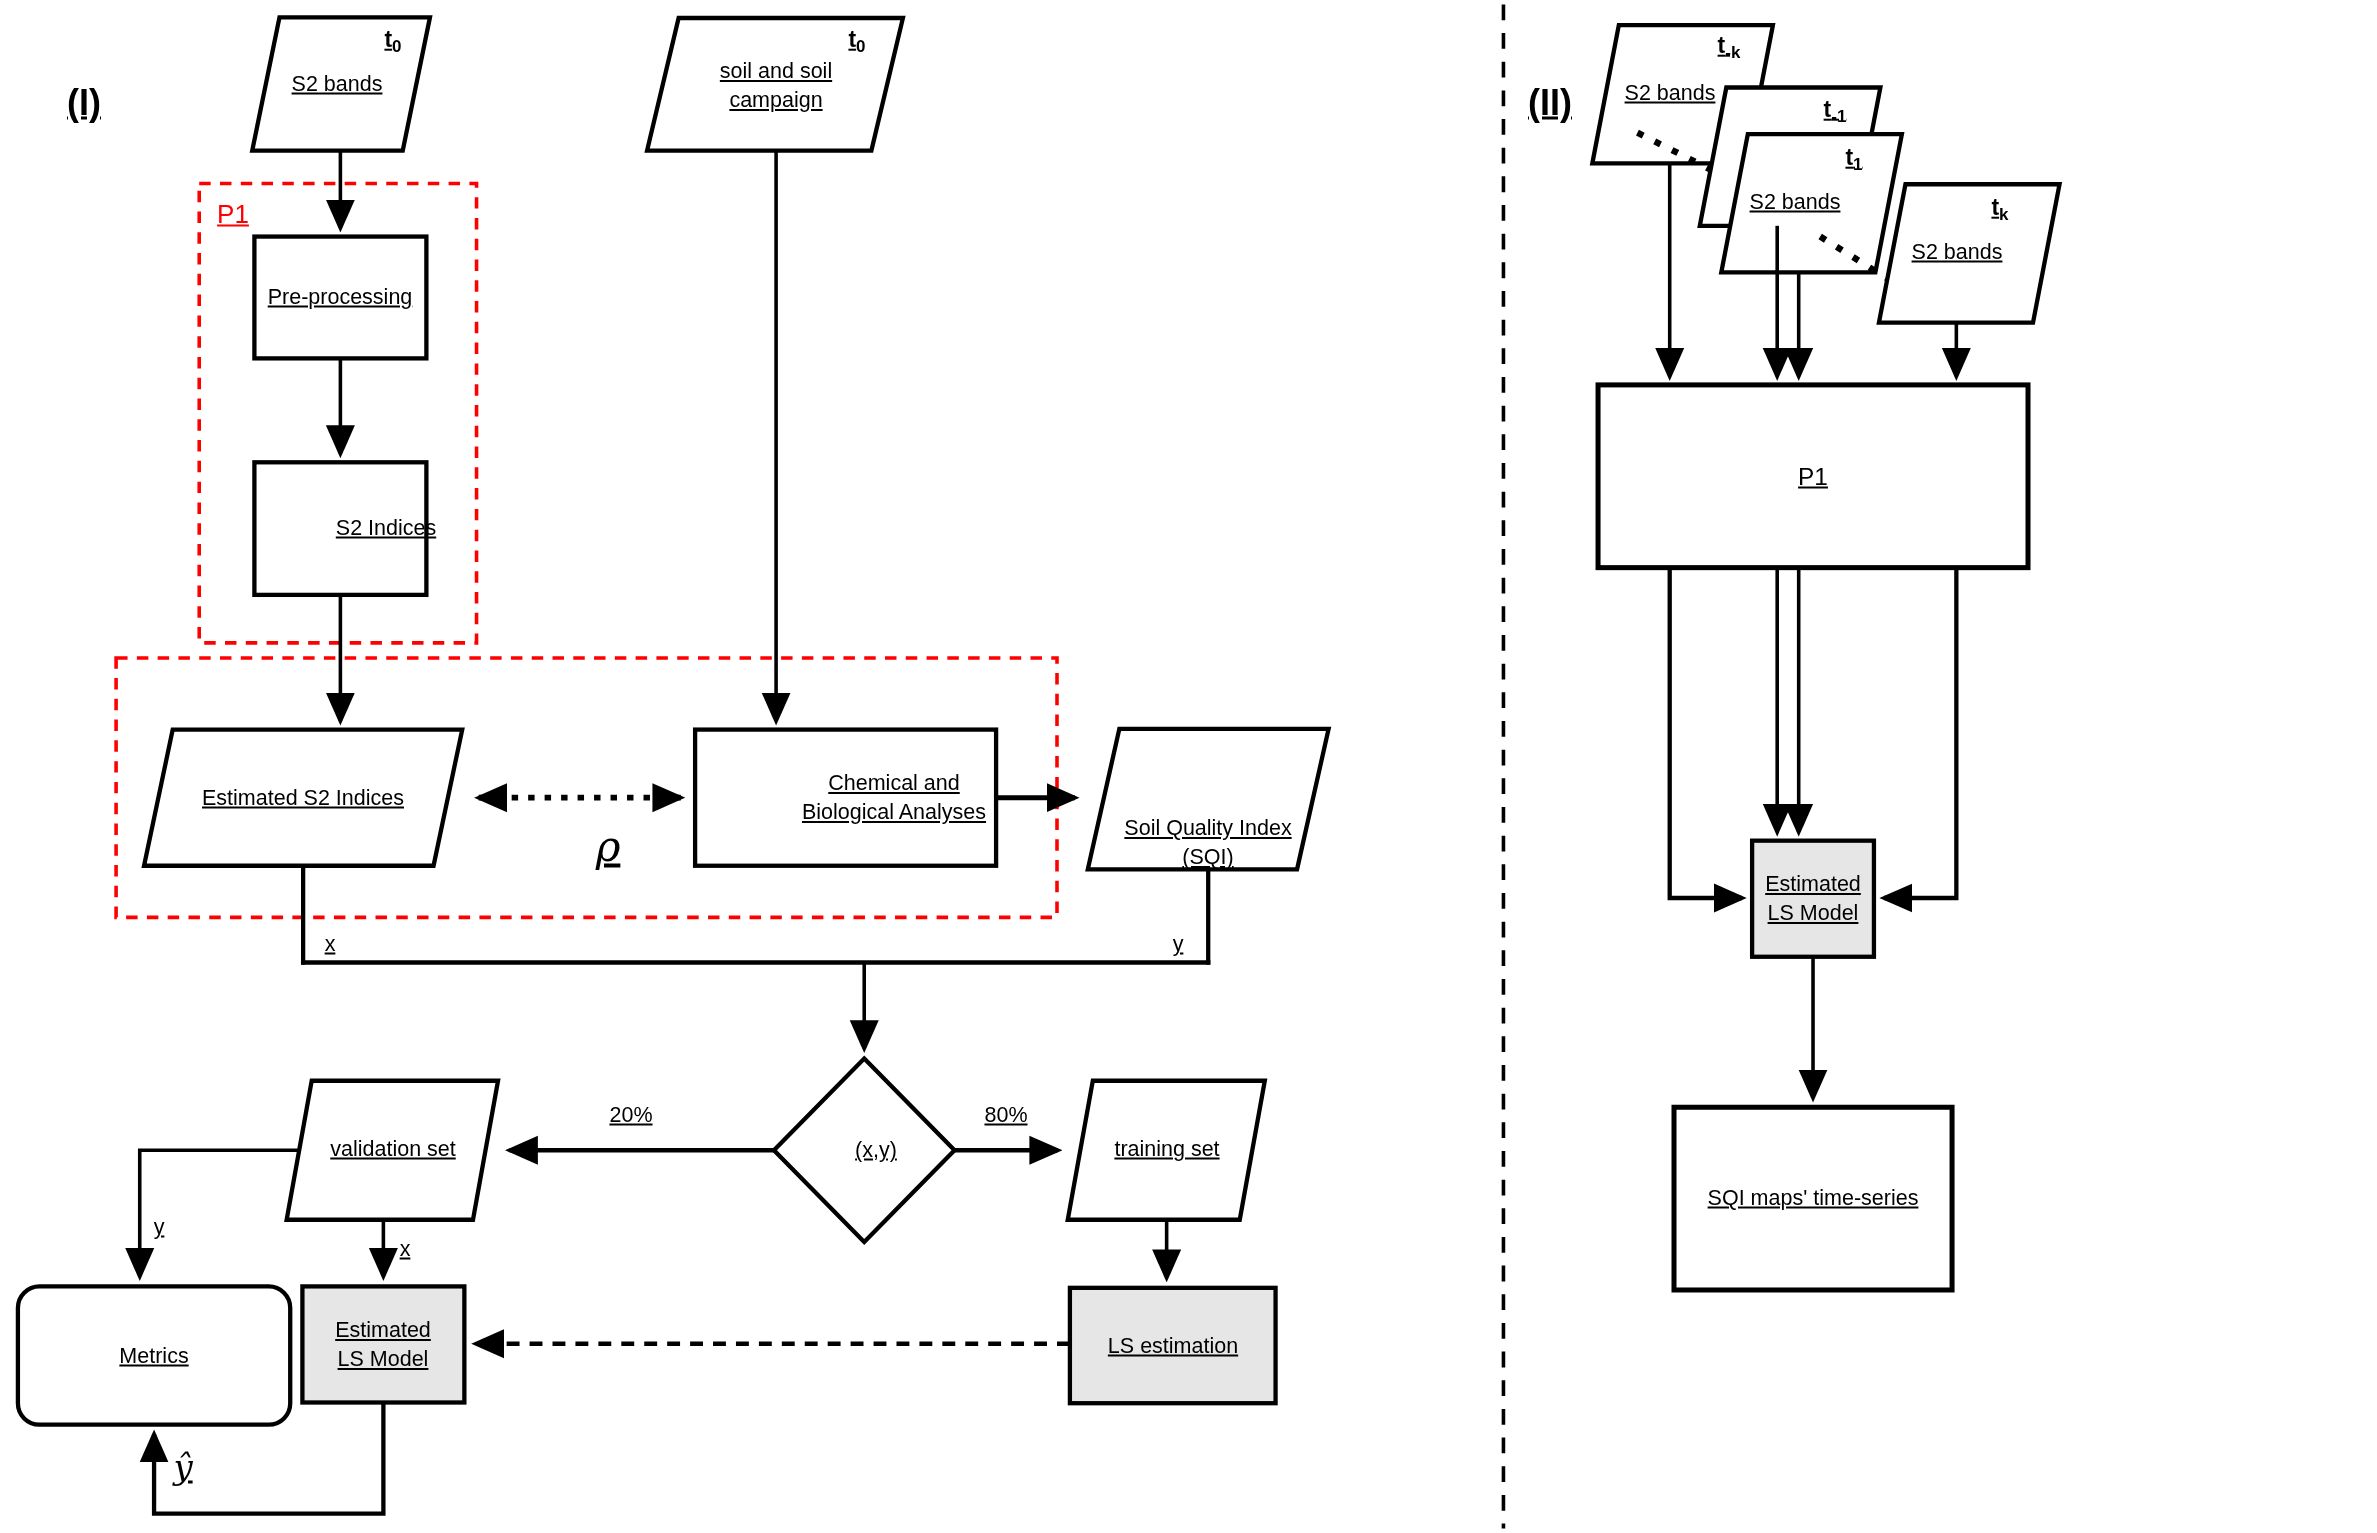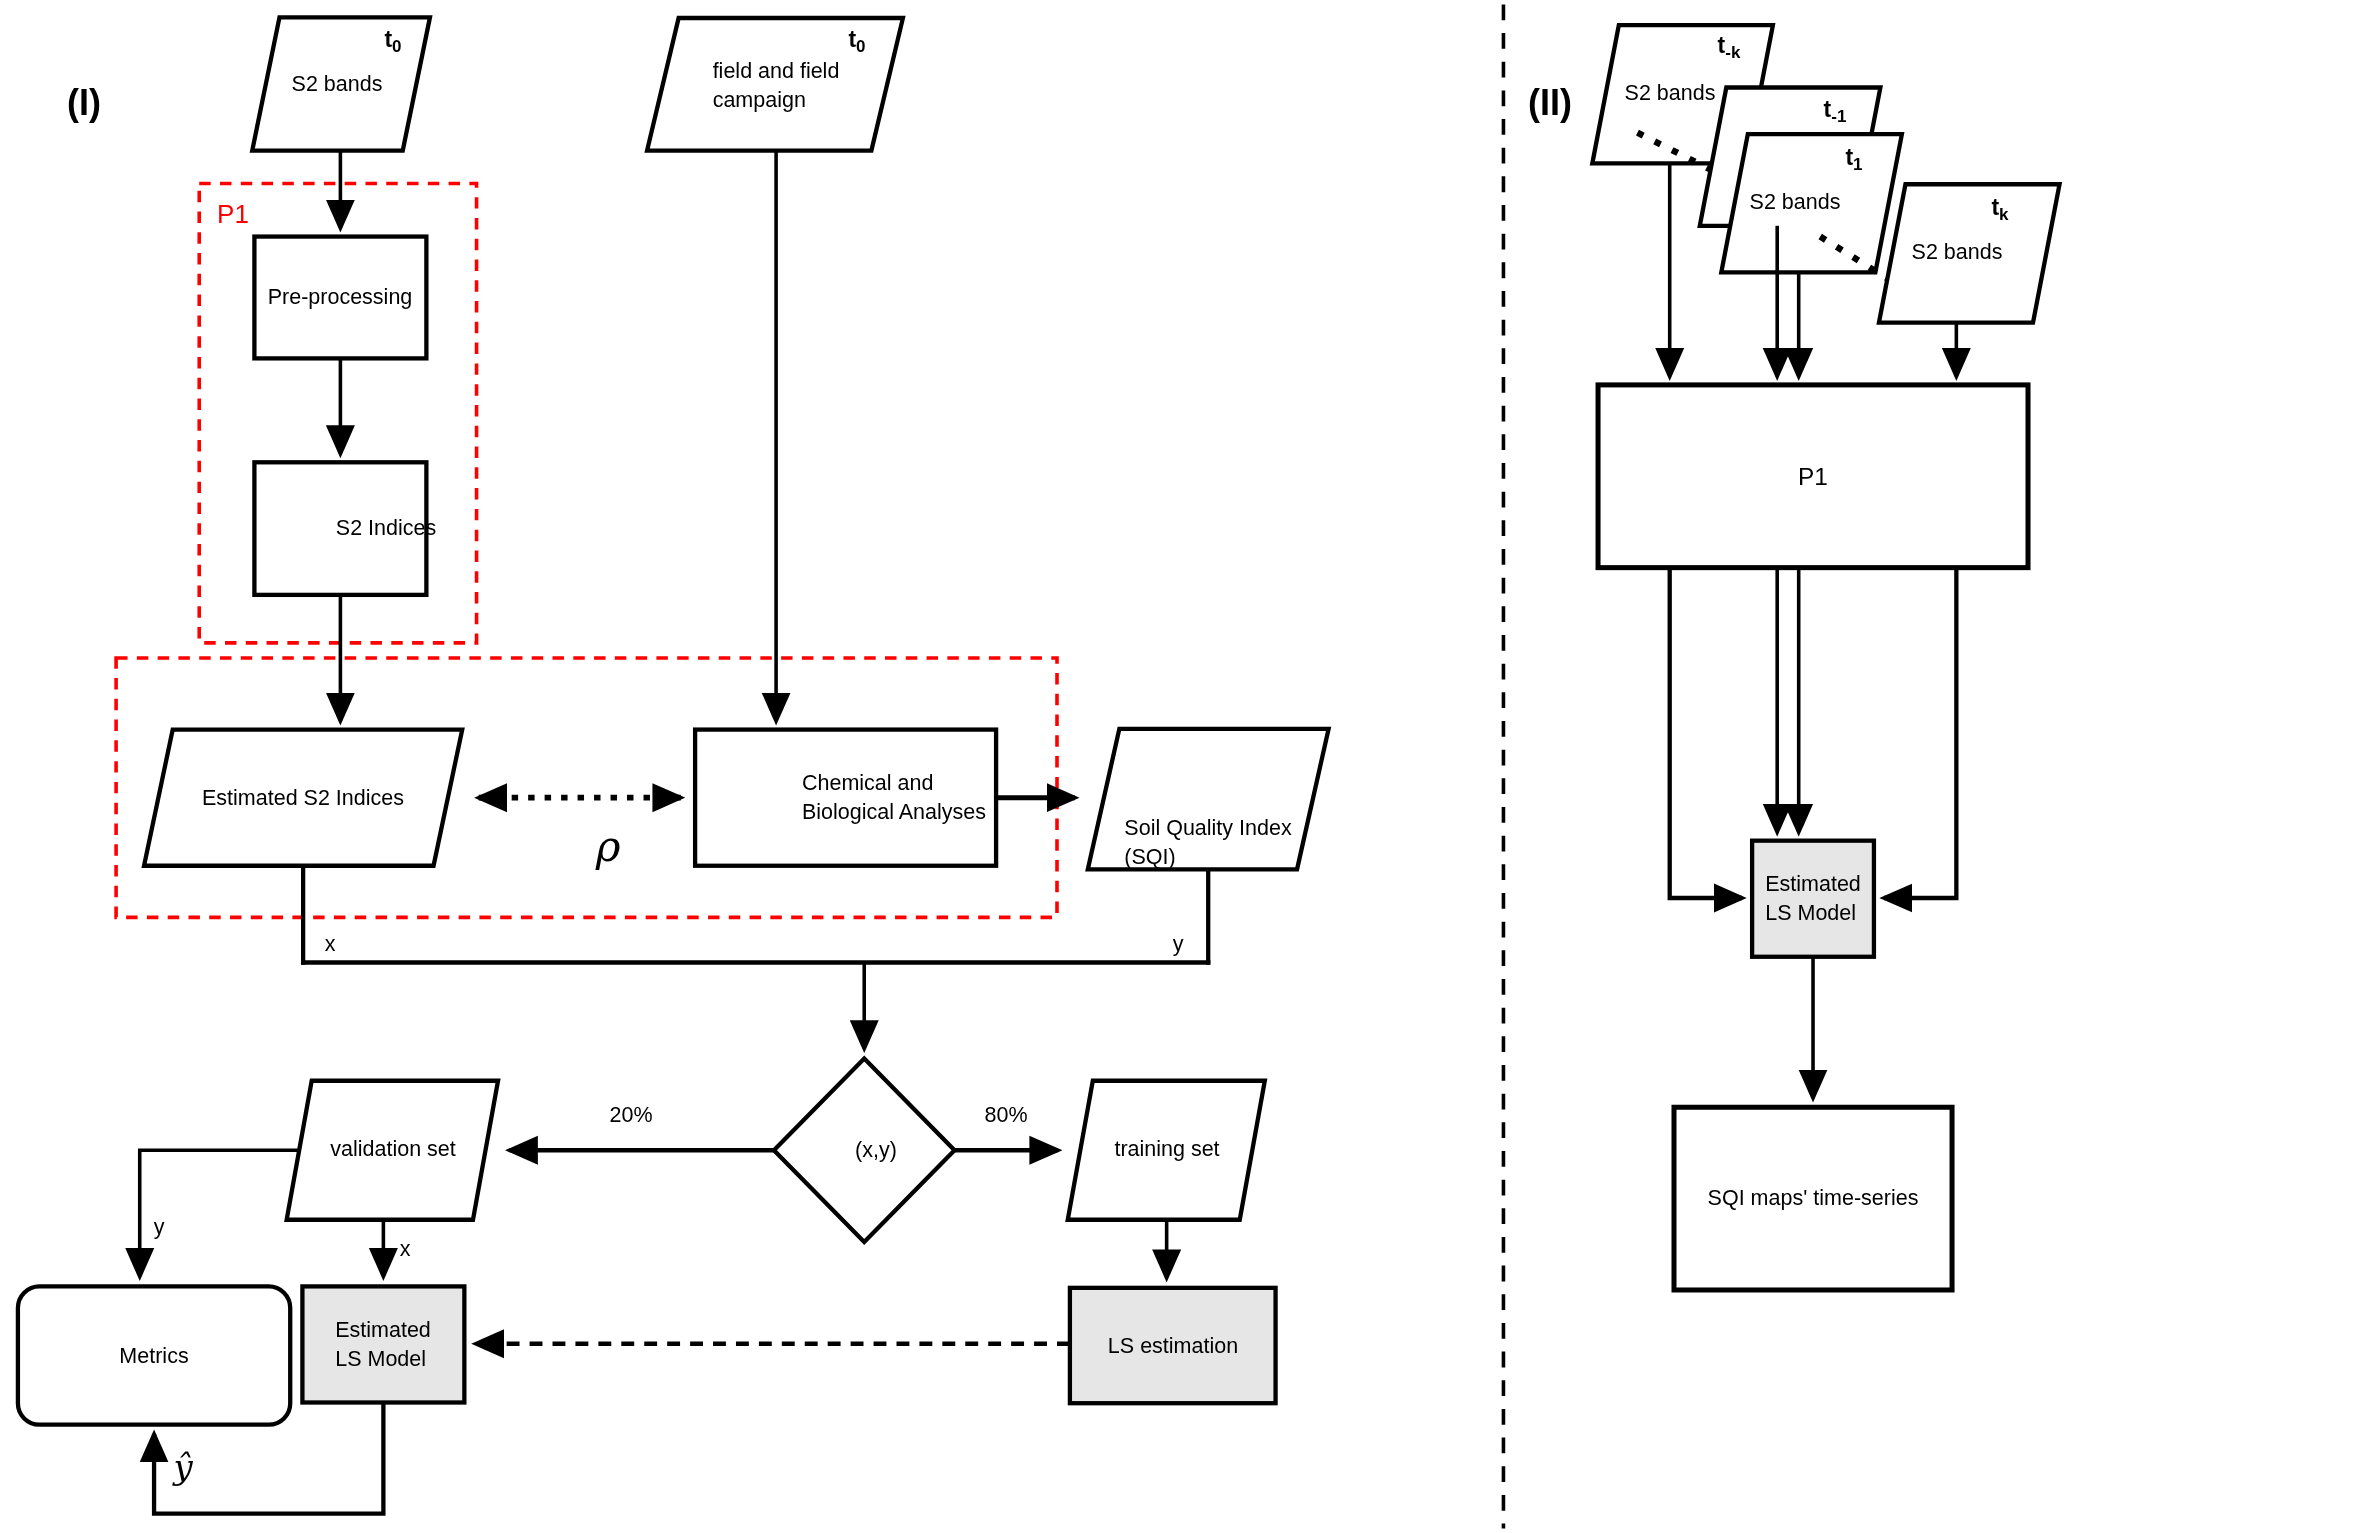--- a/index.html
+++ b/index.html
@@ -1,20 +1,20 @@
 <!DOCTYPE html>
 <html style="font-size:11.5px"><head>
 <meta charset="utf-8">
 <style>
   html,body{margin:0;padding:0;background:#ffffff;}
   #stage{position:relative;width:2377px;height:1533px;background:#ffffff;
          font-family:"Liberation Sans", sans-serif;color:#000;overflow:hidden;}
   #wires{position:absolute;left:0;top:0;width:2377px;height:1533px;}
-  .t{position:absolute;transform:translate(-50%,-50%);
-     font-size:21.5px;line-height:29px;white-space:nowrap;}
+  .t{position:absolute;transform:translate(-50%,-50%);text-align:center;
+     font-size:21.5px;line-height:29px;white-space:nowrap;text-decoration:underline;}
   .t span{display:block;}
   .lbl-panel{font-size:36px;font-weight:bold;}
   .lbl-red{color:#ff0000;font-size:26px;}
   .lbl-t{font-weight:bold;font-size:23px;}
   .lbl-t sub{font-size:17px;font-weight:bold;}
   .lbl-rho{font-family:"DejaVu Serif", serif;font-style:italic;font-size:42px;}
   .lbl-yhat{font-family:"DejaVu Serif", serif;font-style:italic;font-size:34px;}
   .small-lbl{font-size:21.5px;}
 </style>
 </head>
@@ -91,21 +91,21 @@
 
     <rect x="2336" y="1545" width="388" height="255" fill="#fff" stroke="#000" stroke-width="7"></rect>
   </svg>
 
   <div class="t lbl-panel" style="left:84px;top:102px;">(I)</div>
 
   <div class="t" style="left:337px;top:84px;">S2 bands</div>
   <div class="t lbl-t" style="left:393px;top:43px;"><span style="display:inline"><span style="display:inline">t</span><sub>0</sub></span></div>
 
   <div class="t" style="left:776px;top:86px;">
-    <span>field and field</span>
+    <span>soil and soil</span>
       <span>campaign</span>
   </div>
   <div class="t lbl-t" style="left:857px;top:43px;"><span style="display:inline"><span style="display:inline">t</span><sub>0</sub></span></div>
 
   <div class="t lbl-red" style="left:233px;top:214px;">P1</div>
 
   <div class="t" style="left:340px;top:297px;">Pre-processing</div>
   <div class="t" style="left:348px;top:528px;margin-left:38px;">S2 Indices</div>
 
   <div class="t" style="left:303px;top:798px;">Estimated S2 Indices</div>

